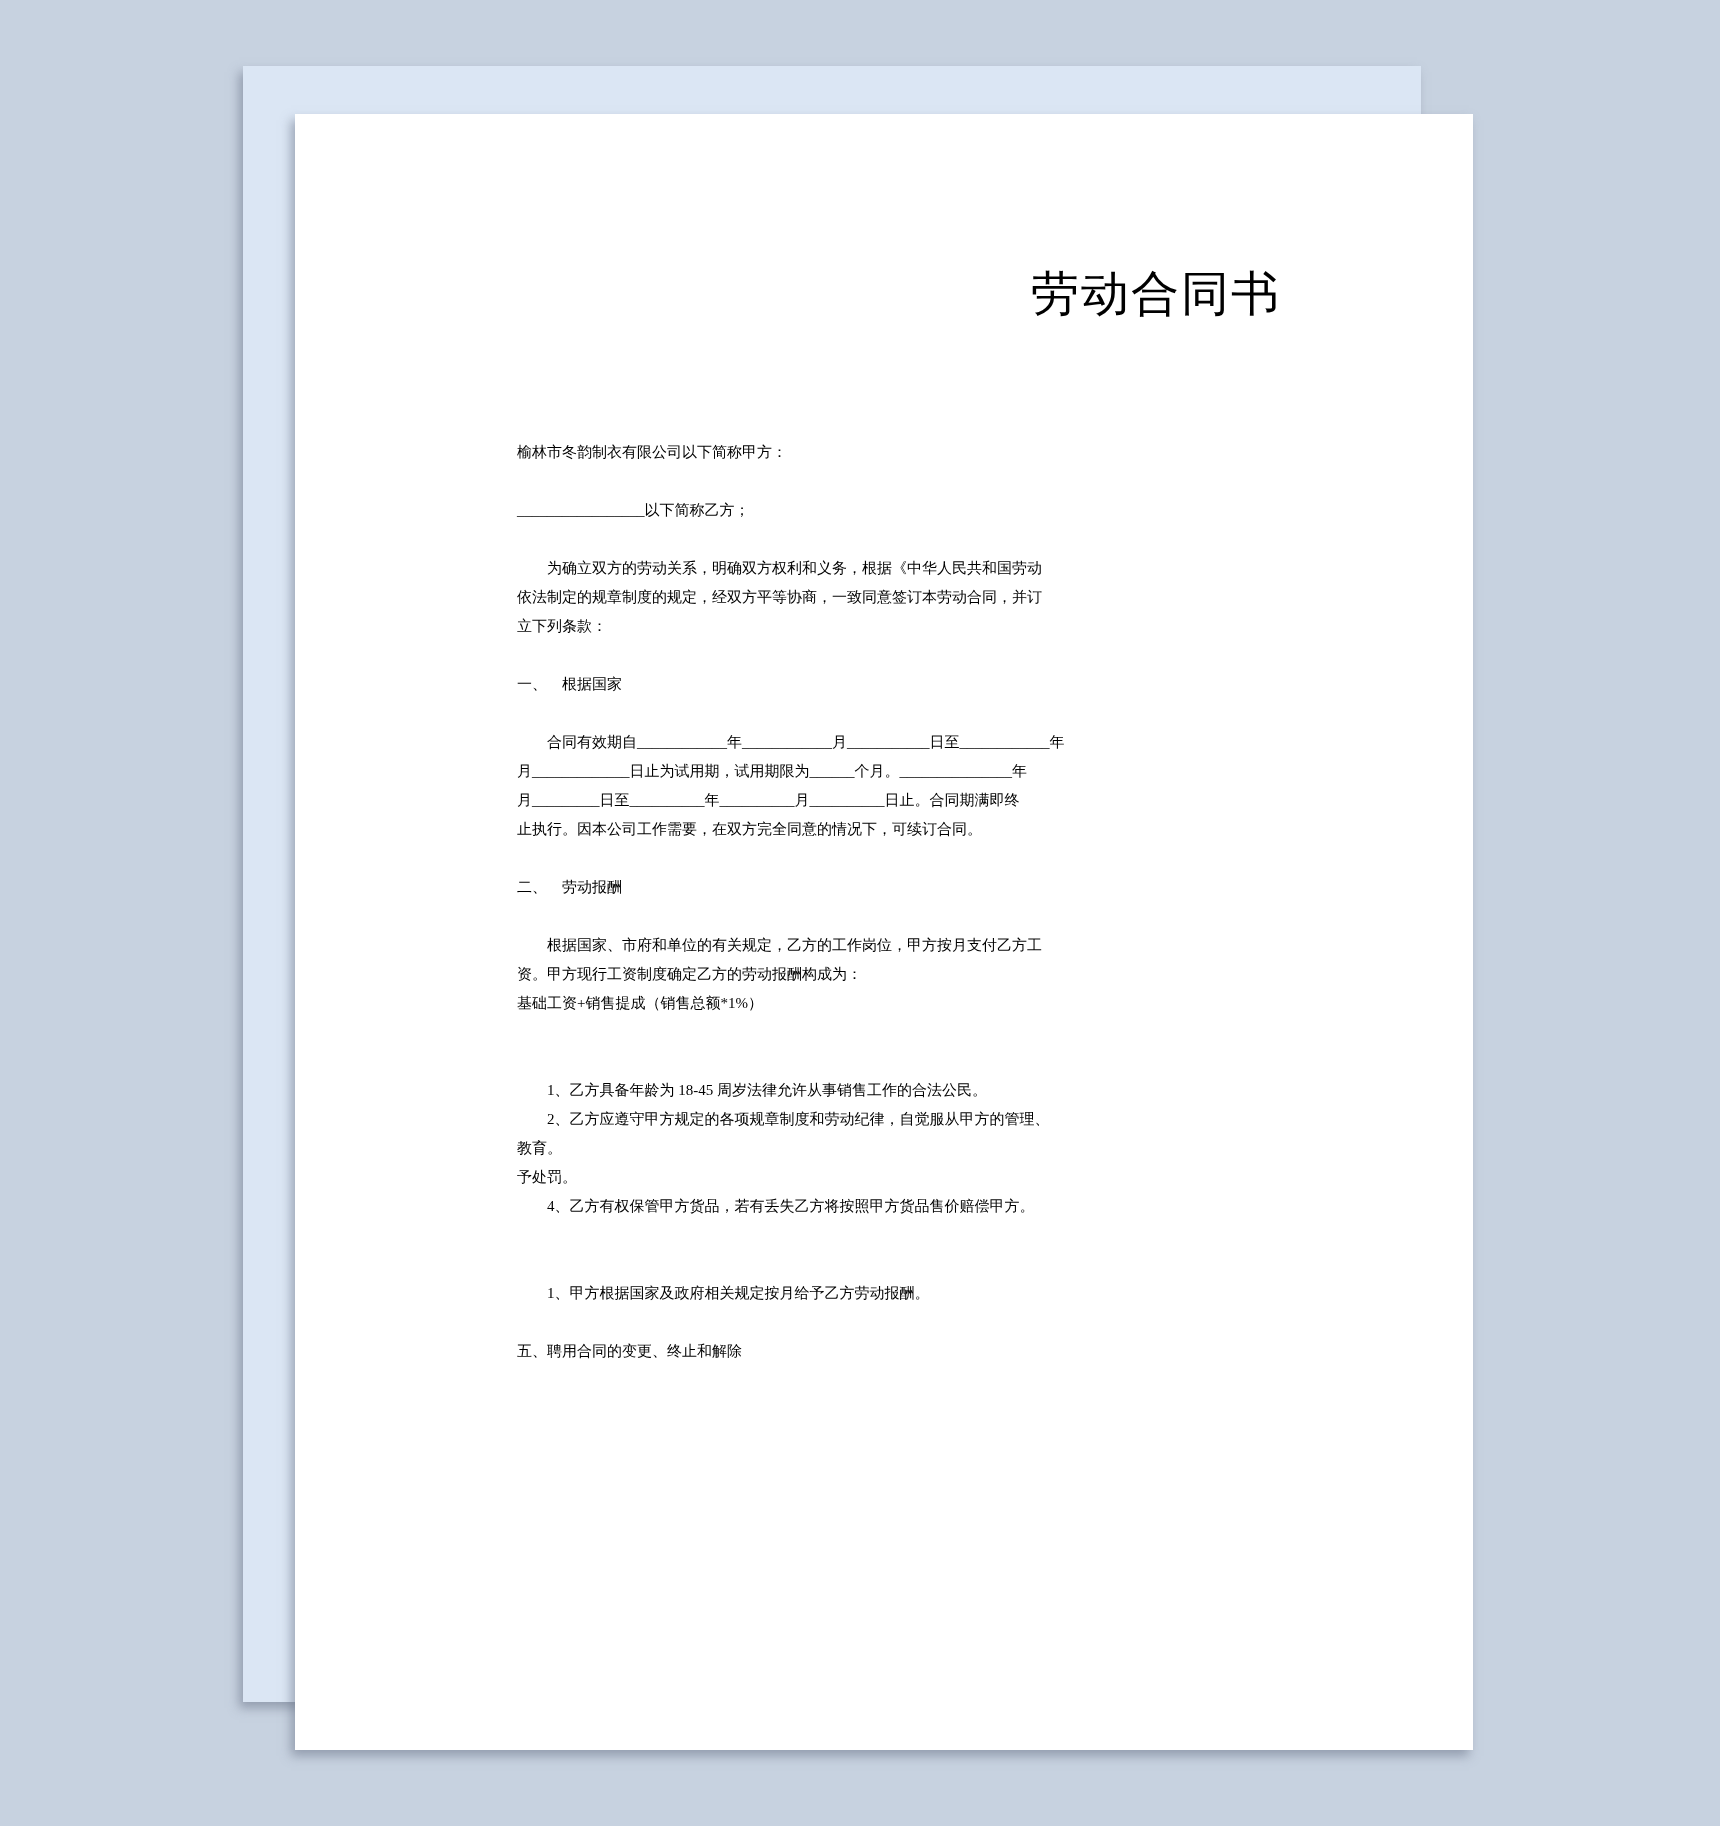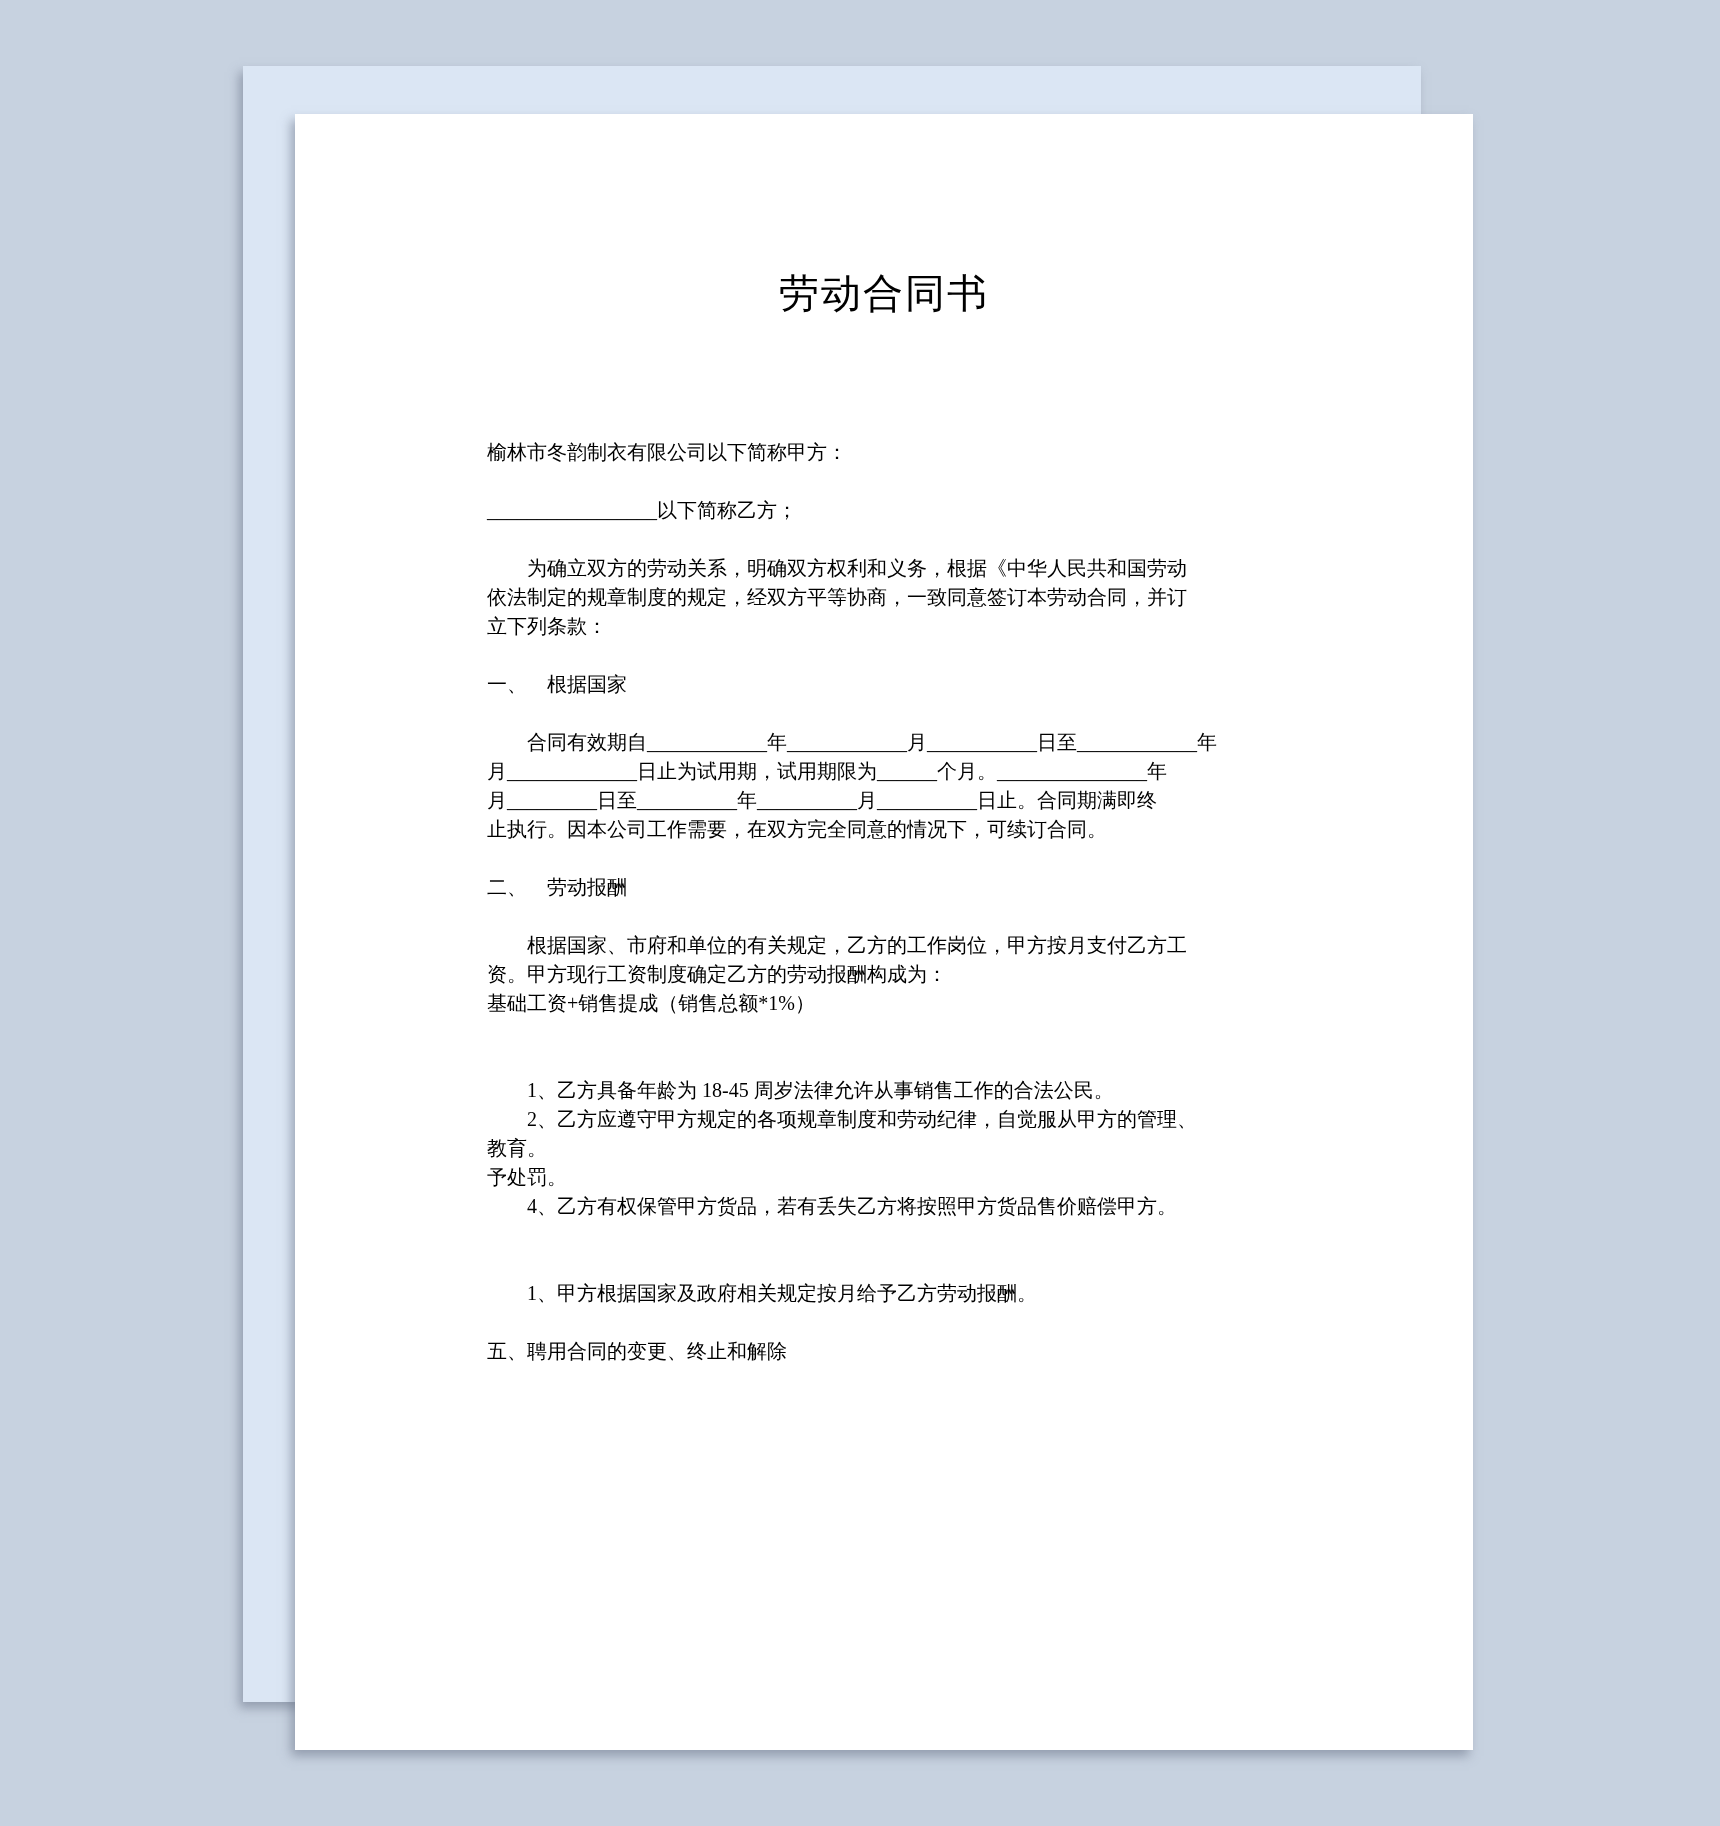--- a/index.html
+++ b/index.html
@@ -26,28 +26,29 @@
     left: 295px;
     top: 114px;
     width: 1178px;
     height: 1636px;
     box-sizing: border-box;
     padding: 150px 192px 0 192px;
     box-shadow: -4px 6px 10px rgba(105, 115, 135, 0.55);
   }
   .doc-title {
     margin: 0 0 114px 0;
-    font-size: 40px;
+    font-size: 48px;
     line-height: 60px;
     font-weight: 400;
-    text-align: center;
+    text-align: right;
     letter-spacing: 2px;
   }
   .doc-body {
-    font-size: 20px;
+    font-size: 15px;
+    margin-left: 30px;
   }
   .line {
     min-height: 29px;
     line-height: 29px;
     white-space: pre-wrap;
     word-break: break-all;
   }
   .line.indent {
     text-indent: 2em;
   }

